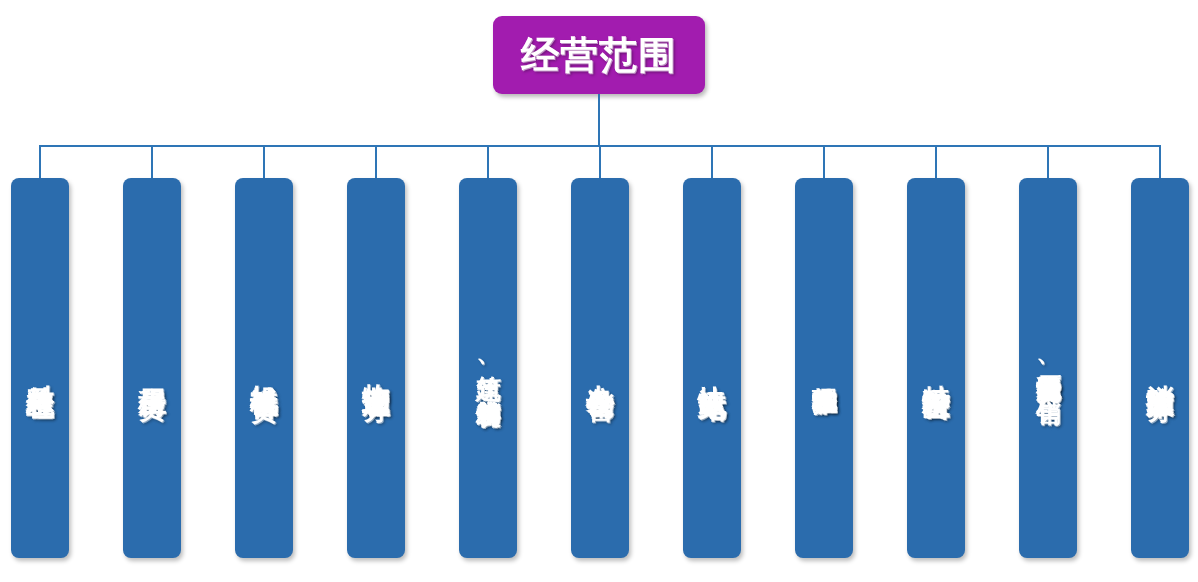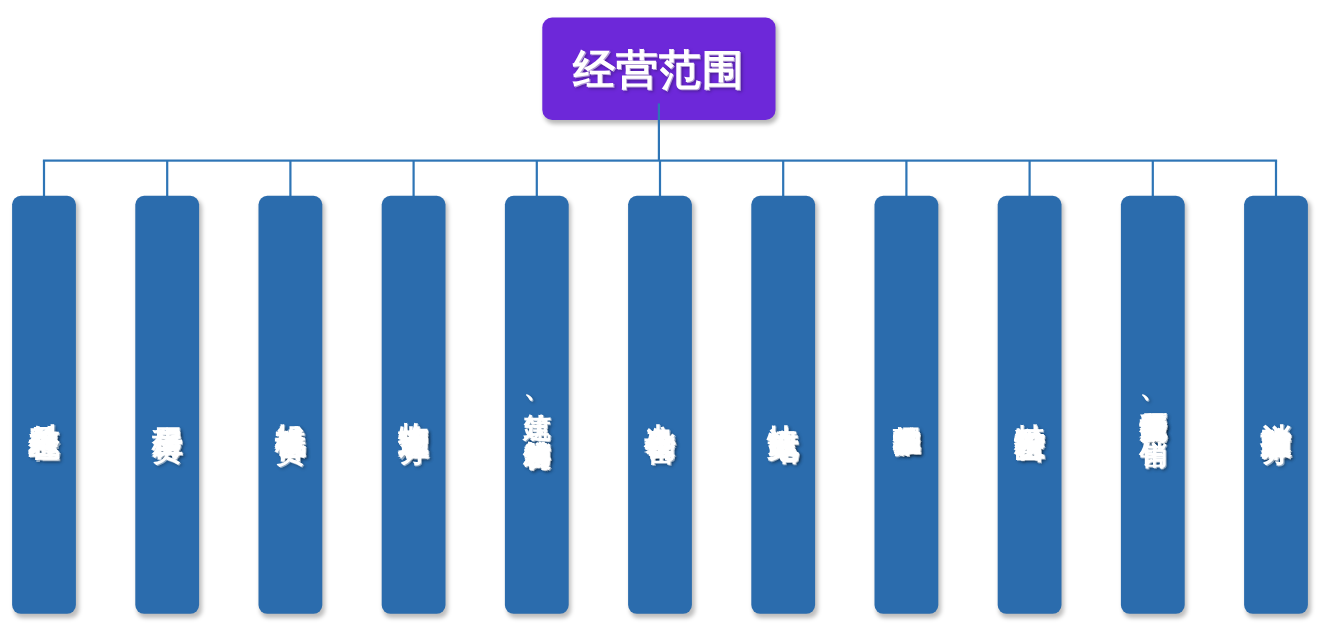--- a/index.html
+++ b/index.html
@@ -18,22 +18,22 @@
     background: #ffffff;
     overflow: hidden;
   }
 
   
   .root-node {
     position: absolute;
     left: 493px;
     top: 16px;
     width: 212px;
-    height: 93px;
-    background: #6d28d9;
+    height: 78px;
+    background: #a21caf;
     border-radius: 9px;
     box-shadow: 2px 3px 4px rgba(0,0,0,0.28);
     display: flex;
     align-items: center;
     justify-content: center;
   }
   .root-label {
     color: #ffffff;
     font-size: 38px;
     font-weight: bold;

